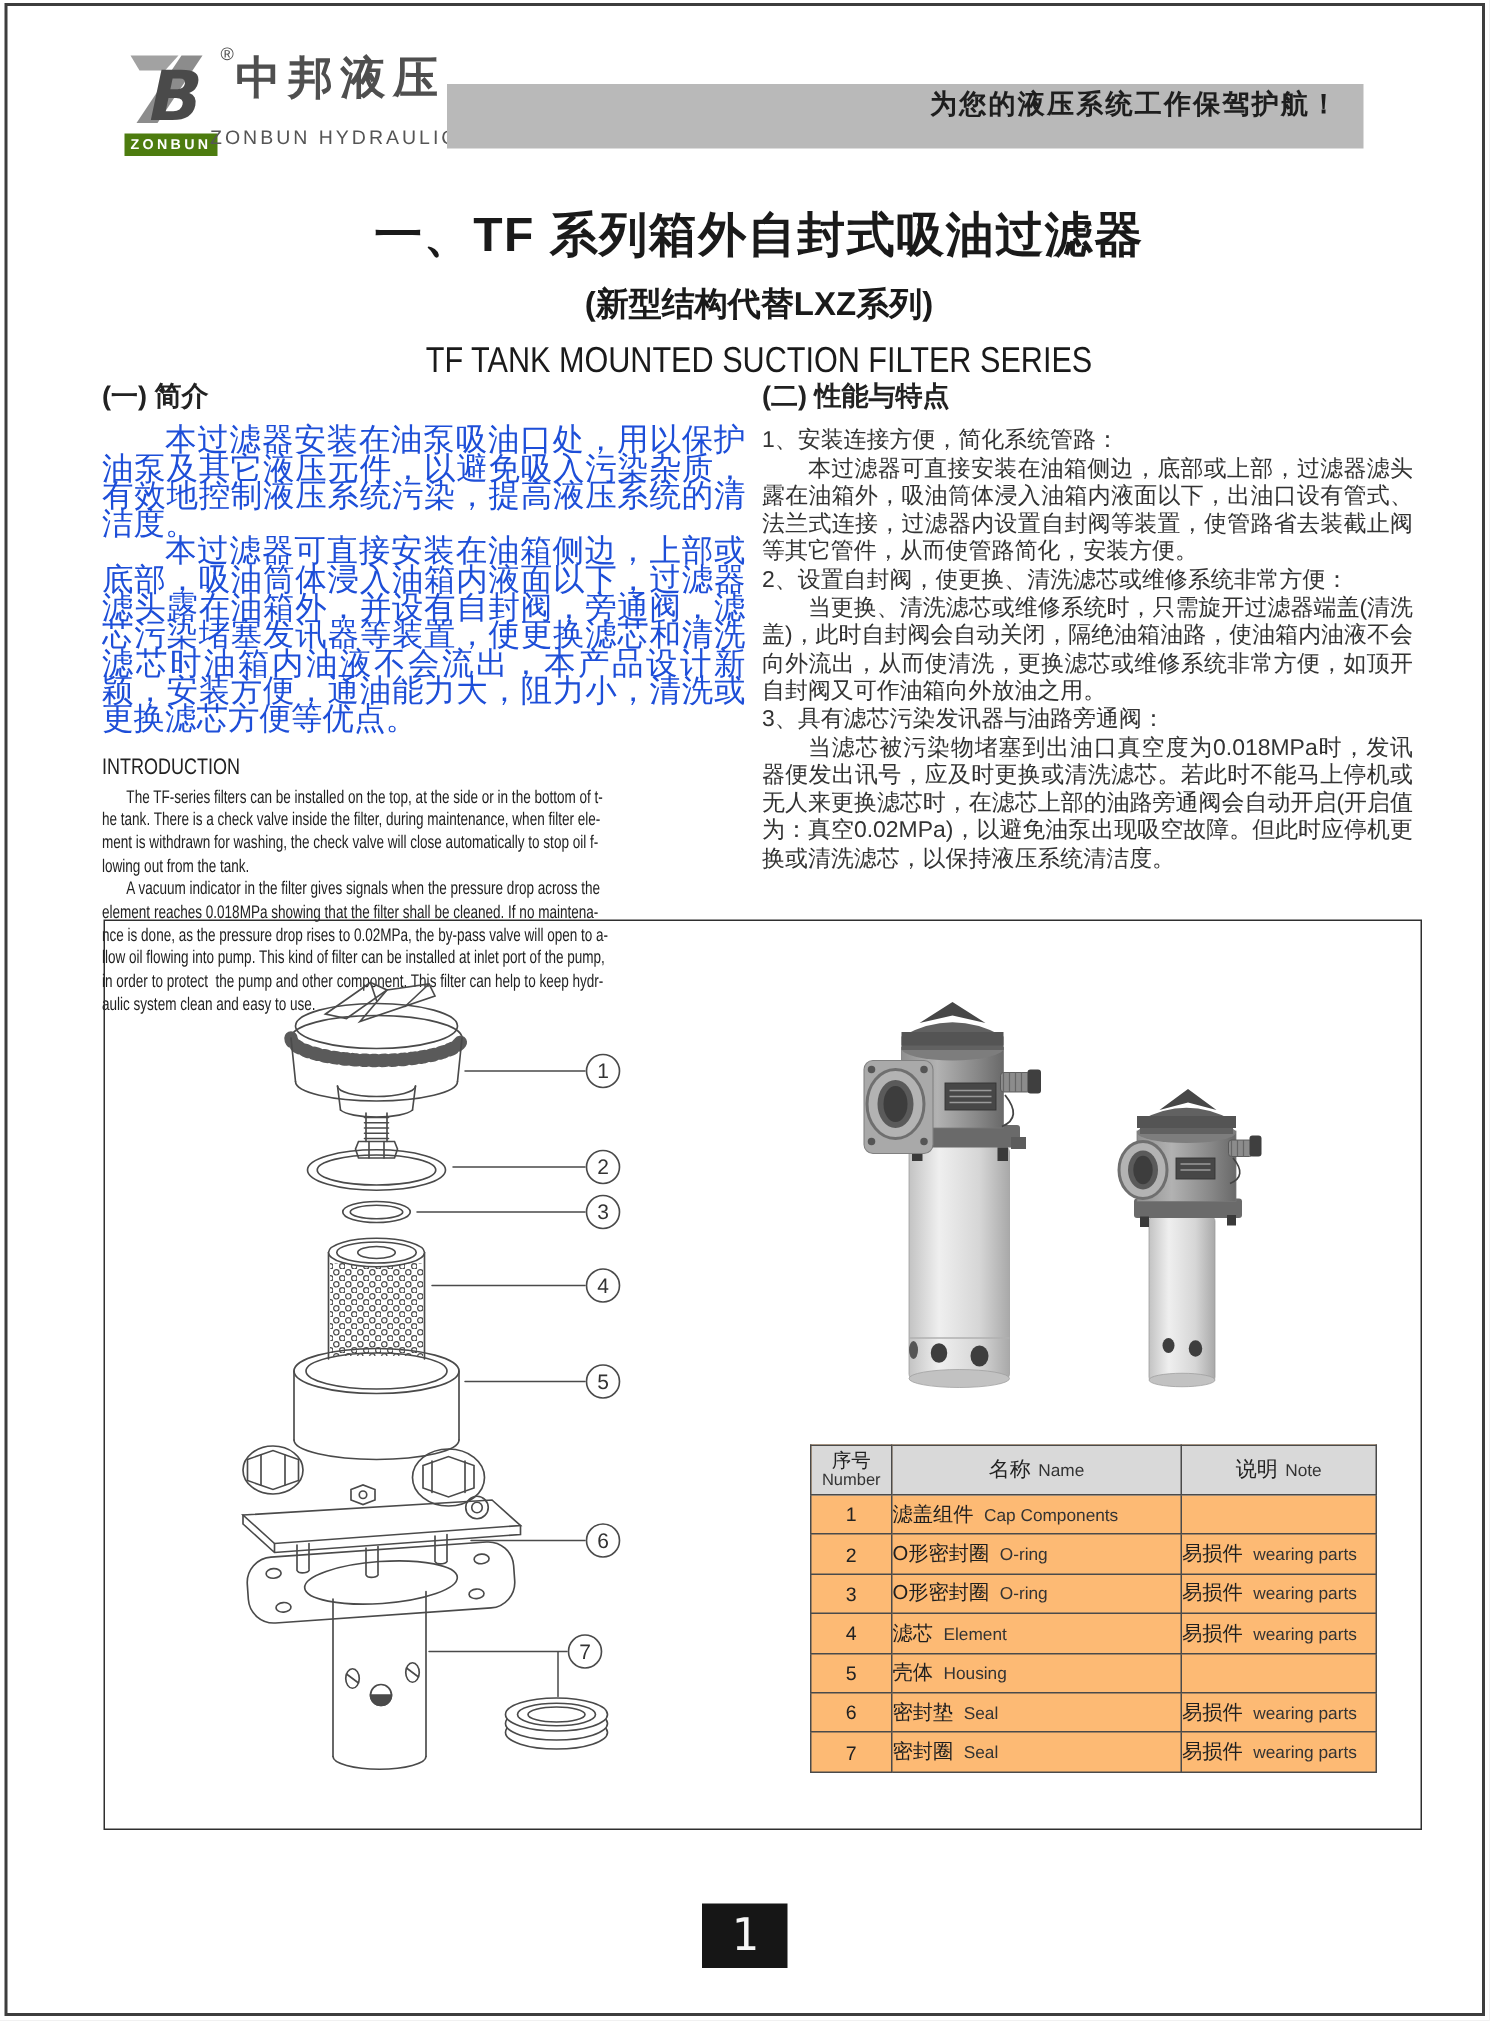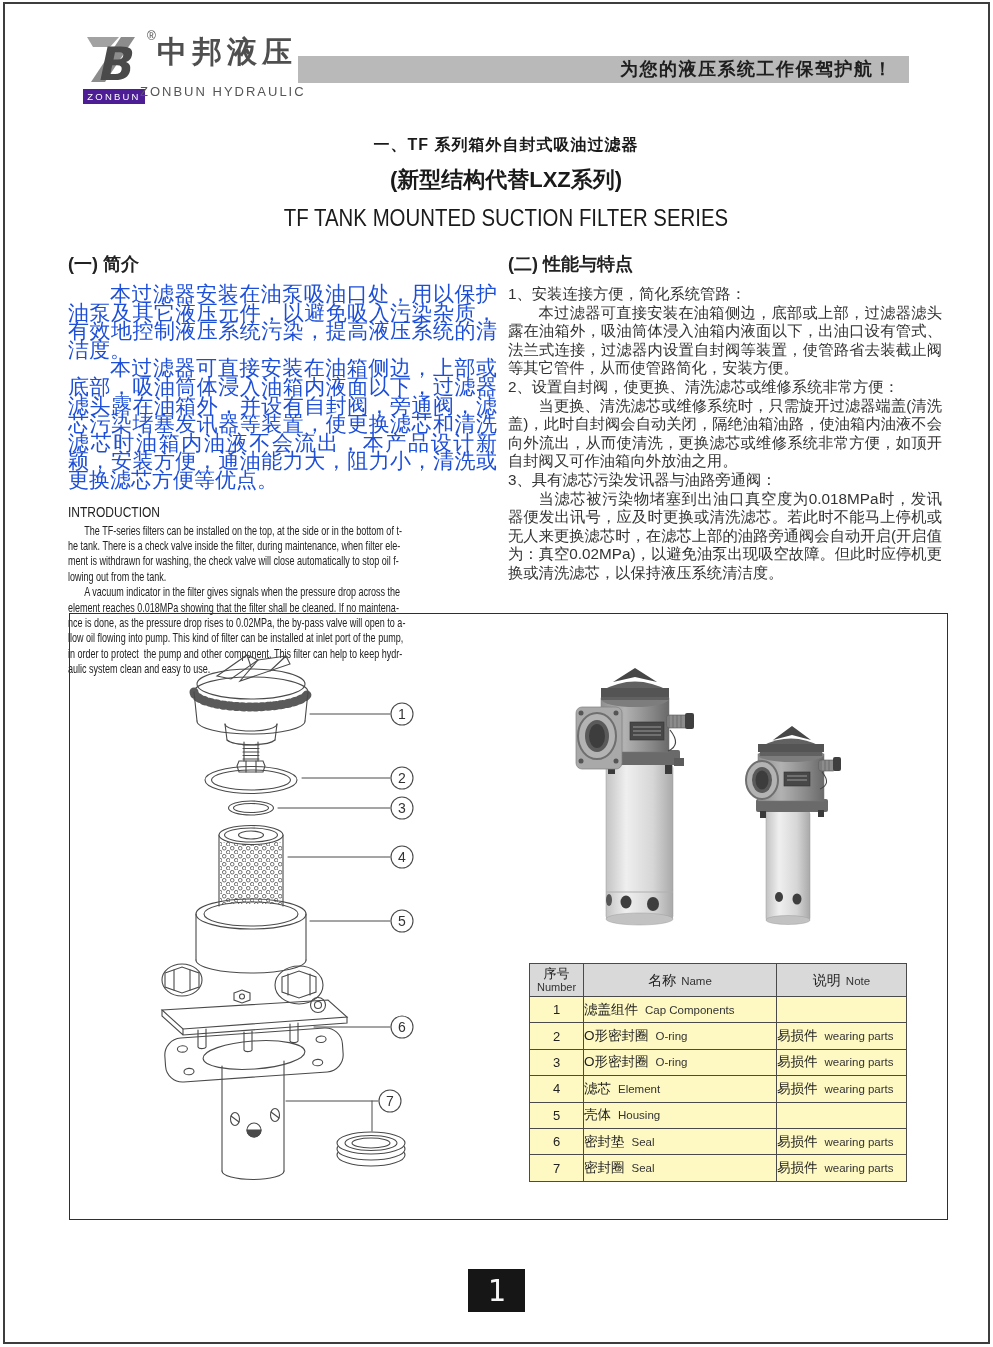--- a/index.html
+++ b/index.html
@@ -3,53 +3,53 @@
 <meta charset="utf-8">
 <style>
   html,body{margin:0;padding:0;background:#e8e8e8;}
   .page{position:relative;width:993px;height:1347px;background:#ffffff;
         font-family:"Liberation Sans",sans-serif;color:#2b2b2b;overflow:hidden;margin:0 auto;}
   .page-frame{position:absolute;left:3px;top:2px;right:3px;bottom:3px;border:2px solid #3d3d3d;pointer-events:none;}
 
   
   .logo-mark{position:absolute;left:83px;top:30px;width:62px;height:54px;}
   .reg-mark{position:absolute;left:147px;top:29px;font-size:12px;color:#4a4a4a;}
-  .logo-badge{position:absolute;left:83px;top:89px;width:62px;height:15px;background:#4c1d95;color:#fff;
-              font-size:9.5px;font-weight:normal;letter-spacing:2.2px;text-align:center;line-height:15px;}
+  .logo-badge{position:absolute;left:83px;top:89px;width:62px;height:15px;background:#4d7c0f;color:#fff;
+              font-size:9.5px;font-weight:bold;letter-spacing:2.2px;text-align:center;line-height:15px;}
   .logo-cn{position:absolute;left:157px;top:32px;font-size:30px;font-weight:700;color:#4f4f4f;letter-spacing:5px;}
   .logo-en{position:absolute;left:140px;top:84px;font-size:13px;color:#555;letter-spacing:2px;}
-  .banner{position:absolute;left:298px;top:56px;width:611px;height:27px;background:#b9b9b9;
+  .banner{position:absolute;left:298px;top:56px;width:611px;height:43px;background:#b9b9b9;
           text-align:right;padding-right:16px;box-sizing:border-box;font-size:18px;font-weight:bold;
           color:#1e1e1e;letter-spacing:1.5px;line-height:27px;}
 
   
   .title-block{position:absolute;left:63px;top:135px;width:886px;text-align:center;color:#1a1a1a;}
-  .t1{font-size:16px;font-weight:600;letter-spacing:1px;margin:0 0 9px 0;}
+  .t1{font-size:32px;font-weight:600;letter-spacing:1px;margin:0 0 9px 0;}
   .t2{font-size:22px;font-weight:600;margin:0 0 9px 0;}
   .t3{font-size:24px;font-weight:500;margin:0;transform:scaleX(.85);}
 
   
   .col{position:absolute;top:252px;}
   .col-left{left:68px;width:429px;}
   .col-right{left:508px;width:434px;}
   .sec-h{font-size:18px;font-weight:600;color:#222;margin:0 0 9px 0;}
   p.cn{font-size:21px;line-height:18.6px;text-align:justify;text-indent:2em;margin:0;color:#1d4ed8;}
   .en-h{font-size:15px;font-weight:500;color:#222;margin:13px 0 4px 0;transform:scaleX(.8);transform-origin:0 50%;white-space:nowrap;}
   p.en{font-size:12.2px;line-height:15.4px;margin:0;color:#222;width:580px;transform:scaleX(.74);
        transform-origin:0 0;white-space:pre-wrap;text-indent:1.8em;}
   .feat-title{font-size:15.3px;line-height:18.6px;margin:0;color:#333;}
   .feat-body{font-size:15.3px;line-height:18.6px;text-align:justify;text-indent:2em;margin:0;color:#333;}
 
   
   .figure-box{position:absolute;left:69px;top:613px;width:879px;height:607px;border:1.5px solid #2f2f2f;box-sizing:border-box;}
   .figure-svg{position:absolute;left:0;top:0;width:876px;height:604px;}
 
   
-  table.parts{position:absolute;left:529px;top:963px;width:377px;border-collapse:collapse;
-              border:1.5px solid #3c3c3c;table-layout:fixed;background:#fef9c3;}
+  table.parts{position:absolute;left:540px;top:963px;width:377px;border-collapse:collapse;
+              border:1.5px solid #3c3c3c;table-layout:fixed;background:#fdba74;}
   table.parts th,table.parts td{border:1px solid #4a4a4a;padding:0;}
   table.parts thead th{background:#d9d9d9;height:32px;font-weight:500;}
   col.c1{width:54px;} col.c2{width:193px;} col.c3{width:130px;}
   .hc-cn{display:block;font-size:13px;color:#222;line-height:14px;}
   .hc-en{display:block;font-size:11px;color:#333;line-height:12px;}
   .h-cn{font-size:14px;color:#222;} .h-en{font-size:11.5px;color:#333;margin-left:5px;}
   table.parts td{height:25.4px;font-size:13px;color:#222;}
   td.num{text-align:center;}
   td.nm{padding-left:14px;} td.nt{padding-left:12px;}
   .cell-cn{font-size:13.5px;font-weight:500;color:#1f1f1f;margin-top:12px;}

